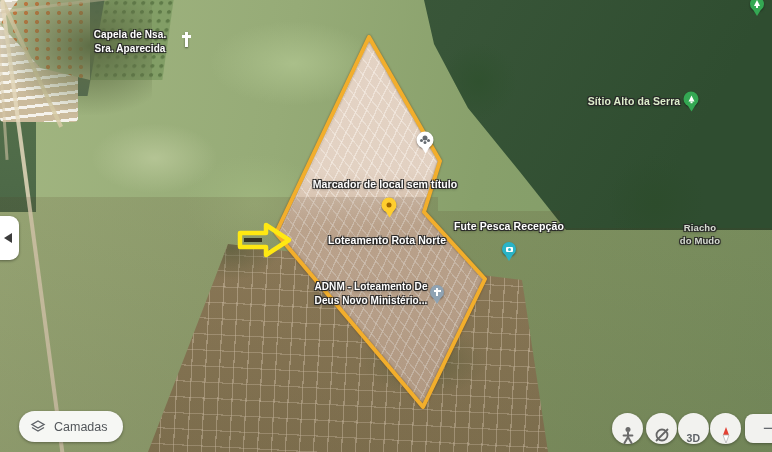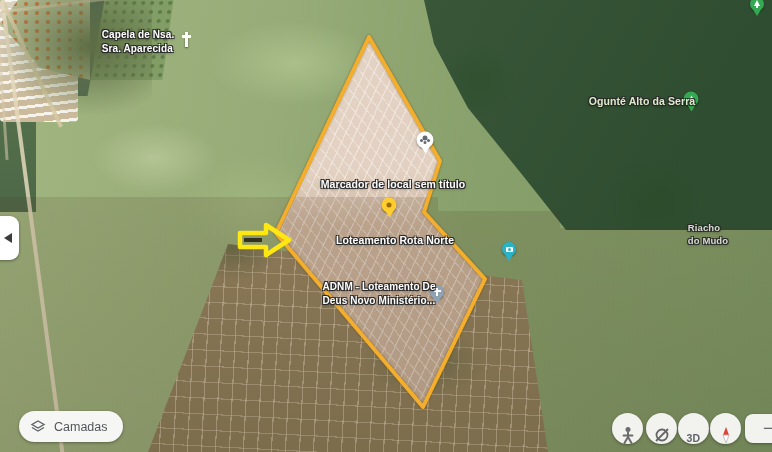--- a/index.html
+++ b/index.html
@@ -90,23 +90,23 @@
   .glyph-cross::after{content:"";position:absolute;left:-2.2px;top:2px;width:7px;height:2.5px;background:#fff;}
   .glyph-tree{width:0;height:0;border-left:3.5px solid transparent;border-right:3.5px solid transparent;
     border-bottom:6px solid #fff;position:relative;margin-bottom:2px;}
   .glyph-tree::after{content:"";position:absolute;left:-1px;top:6px;width:2px;height:2.5px;background:#fff;}
   .white-cross{position:absolute;left:185px;top:32px;width:3px;height:15px;background:#fff;
     box-shadow:0 1px 2px rgba(0,0,0,.5);}
   .white-cross::after{content:"";position:absolute;left:-3px;top:3px;width:9px;height:3px;background:#fff;}
 
   
   .map-label{position:absolute;transform:translate(-50%,-50%);color:#fff;font-weight:bold;font-size:10px;
-    line-height:1.35;text-align:left;white-space:pre-line;letter-spacing:.1px;cursor:pointer;
+    line-height:1.35;text-align:center;white-space:pre-line;letter-spacing:.1px;cursor:pointer;
     text-shadow:-1px -1px 0 rgba(40,40,40,.95),1px -1px 0 rgba(40,40,40,.95),
-      -1px 1px 0 rgba(40,40,40,.95),1px 1px 0 rgba(40,40,40,.95),0 1px 3px rgba(0,0,0,.6);margin-left:8px;}
+      -1px 1px 0 rgba(40,40,40,.95),1px 1px 0 rgba(40,40,40,.95),0 1px 3px rgba(0,0,0,.6);}
 
   
   .back-btn{position:absolute;left:-9px;top:216px;width:28px;height:44px;background:#fff;border-radius:9px;
     display:flex;align-items:center;justify-content:center;box-shadow:0 1px 3px rgba(0,0,0,.4);cursor:pointer;}
   .back-tri{width:0;height:0;border-top:5.5px solid transparent;border-bottom:5.5px solid transparent;
     border-right:8px solid #3c3c3c;margin-left:6px;}
   .layers-btn{position:absolute;left:19px;top:411px;height:31px;border-radius:16px;background:#f6f7f4;
     display:flex;align-items:center;gap:8px;padding:0 15px 0 11px;box-shadow:0 1px 3px rgba(0,0,0,.35);
     color:#52565a;font-size:12.5px;cursor:pointer;}
   .ctl-circle{position:absolute;top:413px;width:31px;height:31px;border-radius:50%;background:#f2f2ef;
@@ -160,23 +160,24 @@
   <div class="pin" style="--c:#34a853;left:691px;top:99px;width:15px;height:15px">
     <span class="glyph-tree"></span>
   </div>
   <div class="pin" style="--c:#34a853;left:757px;top:4px;width:14px;height:14px">
     <span class="glyph-tree"></span>
   </div>
   <div class="white-cross"></div>
 
   <div class="map-label" style="left:130px;top:41px">Capela de Nsa.
 Sra. Aparecida</div>
-  <div class="map-label" style="left:634px;top:101px;color:#dcecca;font-size:10.5px">Ogunté Alto da Serra</div>
+  <div class="map-label" style="left:634px;top:101px;color:#dcecca;font-size:10.5px">Sítio Alto da Serra</div>
   <div class="map-label" style="left:387px;top:240px;font-size:10.5px">Loteamento Rota Norte</div>
   <div class="map-label" style="left:385px;top:184px;font-size:10.5px">Marcador de local sem título</div>
+  <div class="map-label" style="left:509px;top:226px;font-size:10.5px">Fute Pesca Recepção</div>
   <div class="map-label" style="left:371px;top:293px">ADNM - Loteamento De
 Deus Novo Ministério...</div>
   <div class="map-label" style="left:700px;top:235px;font-size:9.5px;font-weight:bold;color:#d6dbd2">Riacho
 do Mudo</div>
 
   <div class="back-btn">
     <span class="back-tri"></span>
   </div>
 
   <div class="layers-btn">

